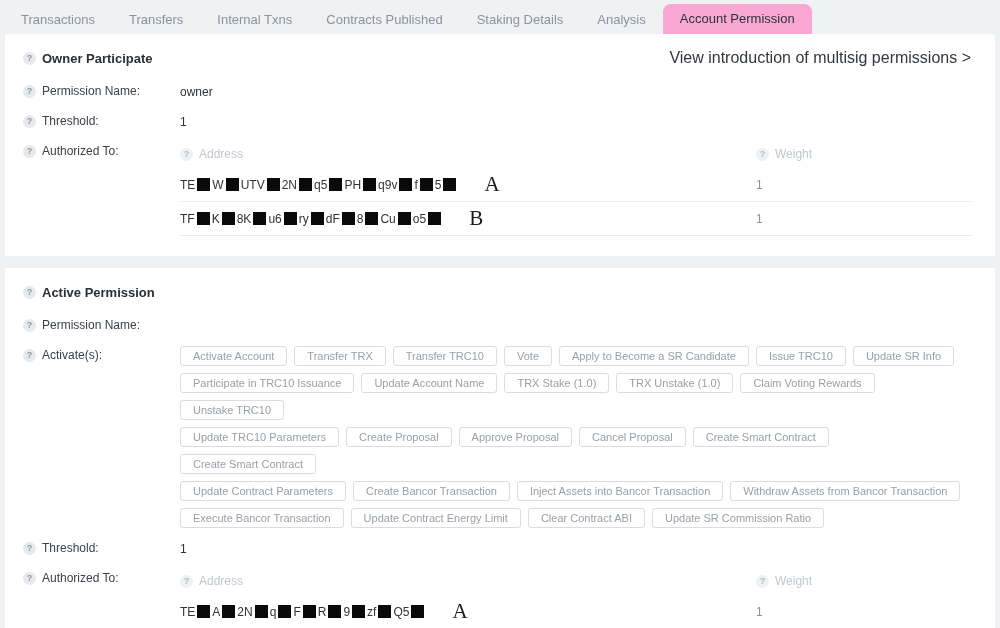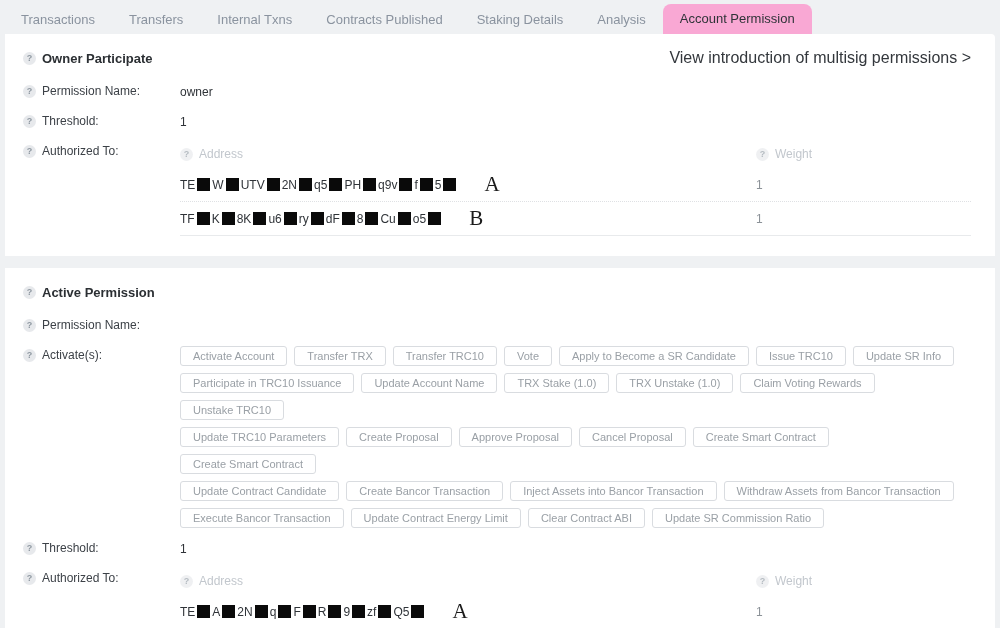--- a/index.html
+++ b/index.html
@@ -158,21 +158,21 @@
 
       <div class="field-row">
         <div class="field-label">
           <span class="help">?</span>
           <span>Activate(s):</span>
         </div>
         <div class="field-value" style="padding-top:0;">
             <div class="ops-row"><span class="chip">Activate Account</span><span class="chip">Transfer TRX</span><span class="chip">Transfer TRC10</span><span class="chip">Vote</span><span class="chip">Apply to Become a SR Candidate</span><span class="chip">Issue TRC10</span><span class="chip">Update SR Info</span></div>
             <div class="ops-row"><span class="chip">Participate in TRC10 Issuance</span><span class="chip">Update Account Name</span><span class="chip">TRX Stake (1.0)</span><span class="chip">TRX Unstake (1.0)</span><span class="chip">Claim Voting Rewards</span><span class="chip">Unstake TRC10</span></div>
             <div class="ops-row"><span class="chip">Update TRC10 Parameters</span><span class="chip">Create Proposal</span><span class="chip">Approve Proposal</span><span class="chip">Cancel Proposal</span><span class="chip">Create Smart Contract</span><span class="chip">Create Smart Contract</span></div>
-            <div class="ops-row"><span class="chip">Update Contract Candidate</span><span class="chip">Create Bancor Transaction</span><span class="chip">Inject Assets into Bancor Transaction</span><span class="chip">Withdraw Assets from Bancor Transaction</span></div>
+            <div class="ops-row"><span class="chip">Update Contract Parameters</span><span class="chip">Create Bancor Transaction</span><span class="chip">Inject Assets into Bancor Transaction</span><span class="chip">Withdraw Assets from Bancor Transaction</span></div>
             <div class="ops-row"><span class="chip">Execute Bancor Transaction</span><span class="chip">Update Contract Energy Limit</span><span class="chip">Clear Contract ABI</span><span class="chip">Update SR Commission Ratio</span></div>
           </div>
       </div>
 
       <div class="field-row">
         <div class="field-label">
           <span class="help">?</span>
           <span>Threshold:</span>
         </div>
         <div class="field-value">1</div>

